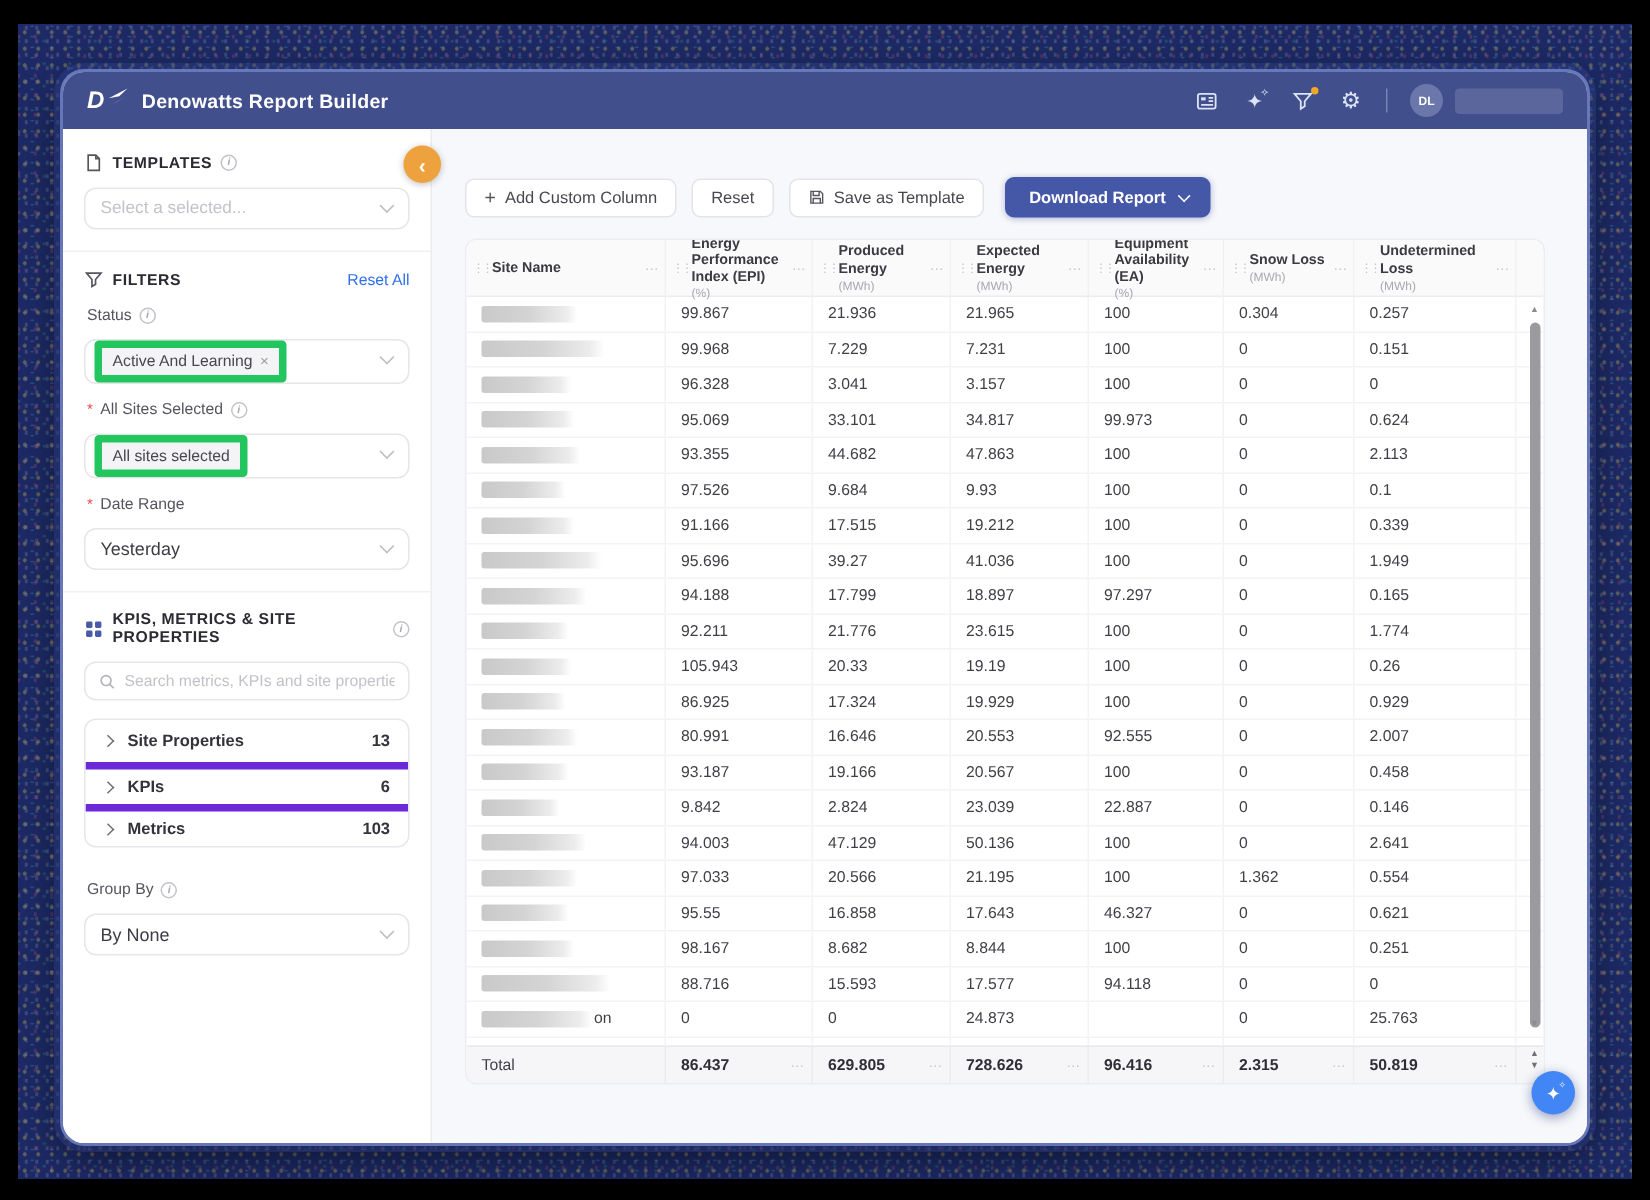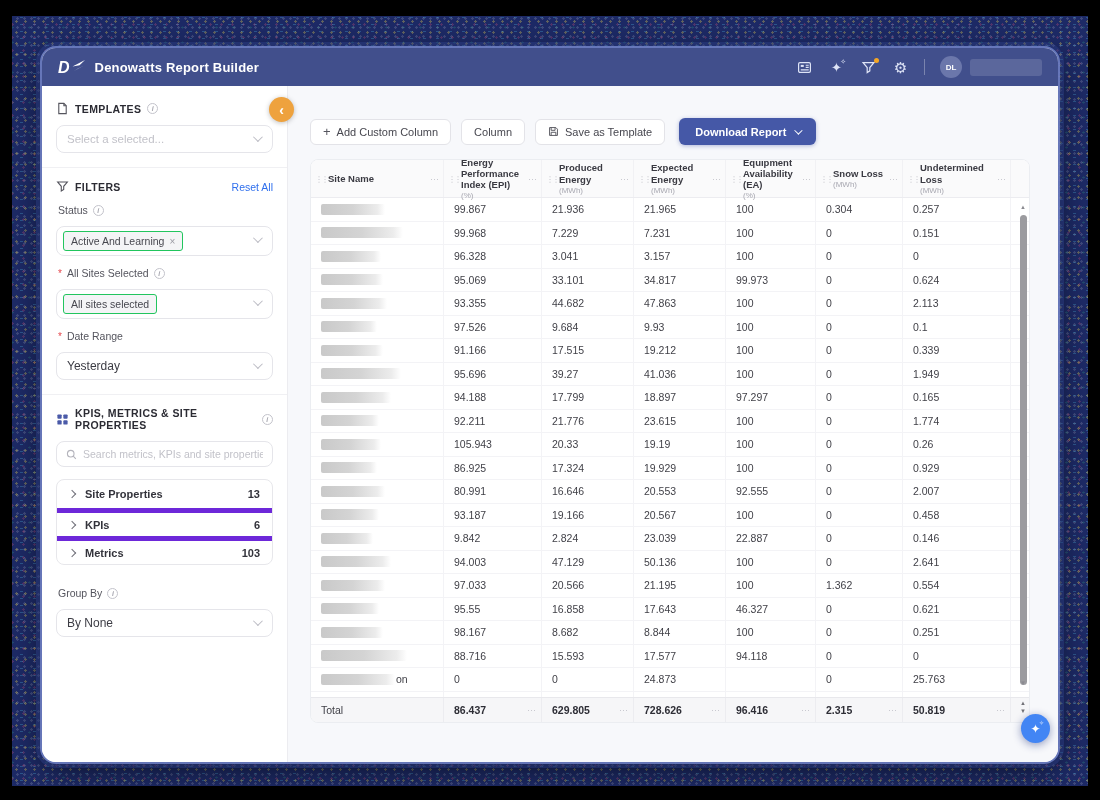--- a/index.html
+++ b/index.html
@@ -51,21 +51,21 @@
   .sec-icon.gray{color:#55555e}
   .sec-icon svg{width:13px;height:13px}
   .info-circle{width:11px;height:11px;border:1px solid #c3c3cb;border-radius:50%;color:#a7a7b0;font-size:7px;
     display:inline-flex;align-items:center;justify-content:center;font-style:italic;font-weight:bold;flex-shrink:0}
   .select{margin-top:10px;height:28px;border:1px solid #e5e5ea;border-radius:8px;display:flex;align-items:center;
     padding:0 10px;font-size:11.5px;color:#c2c2c9;position:relative;background:#fff;cursor:pointer}
   .select.valued{color:#3c3c44;font-size:12px}
   .select.tagged{height:30px;padding:0 6px}
   .chev{width:7px;height:7px;border-right:1.4px solid #bcbcc4;border-bottom:1.4px solid #bcbcc4;
     transform:rotate(45deg) translateY(-2px);position:absolute;right:12px;top:9px}
-  .tag{background:#f4f4f6;border:1px solid #22c55e;border-radius:3px;padding:3px 7px;font-size:10.5px;color:#47474f;
+  .tag{background:#f4f4f6;border:5px solid #22c55e;border-radius:3px;padding:3px 7px;font-size:10.5px;color:#47474f;
     display:inline-flex;align-items:center;gap:5px;white-space:nowrap}
   .tag-x{color:#9a9aa2;font-size:10px;cursor:pointer}
   .side-divider{height:1px;background:#f0f0f3;margin:14px -14px 12px}
   .filters-row{display:flex;align-items:center}
   .reset-link{margin-left:auto;font-size:10.5px;color:#2f6fed;cursor:pointer;font-weight:normal;letter-spacing:0}
   .field-label{font-size:10.5px;color:#55555e;margin:11px 2px 0;display:flex;align-items:center;gap:5px}
   .req-star{color:#e5484d;font-size:10px}
   .search-box{margin-top:10px;height:26px;border:1px solid #e5e5ea;border-radius:8px;display:flex;align-items:center;
     padding:0 9px;gap:6px;background:#fff}
   .search-box svg{width:11px;height:11px;color:#b4b4bc;flex-shrink:0}
@@ -286,21 +286,21 @@
       </div>
     </div>
 
     <div class="main">
       <div class="toolbar">
         <button class="btn">
           <span class="plus">+</span>
           <span>Add Custom Column</span>
         </button>
         <button class="btn">
-          <span>Column</span>
+          <span>Reset</span>
         </button>
         <button class="btn">
           <svg viewBox="0 0 14 14" fill="none" stroke="currentColor" stroke-width="1.2">
               <path d="M2 2h8l2 2v8H2z"></path>
               <path d="M4 2v3.5h5V2M4 12V8h6v4"></path>
             </svg>
           <span>Save as Template</span>
         </button>
         <button class="btn-primary">
           <span>Download Report</span>

